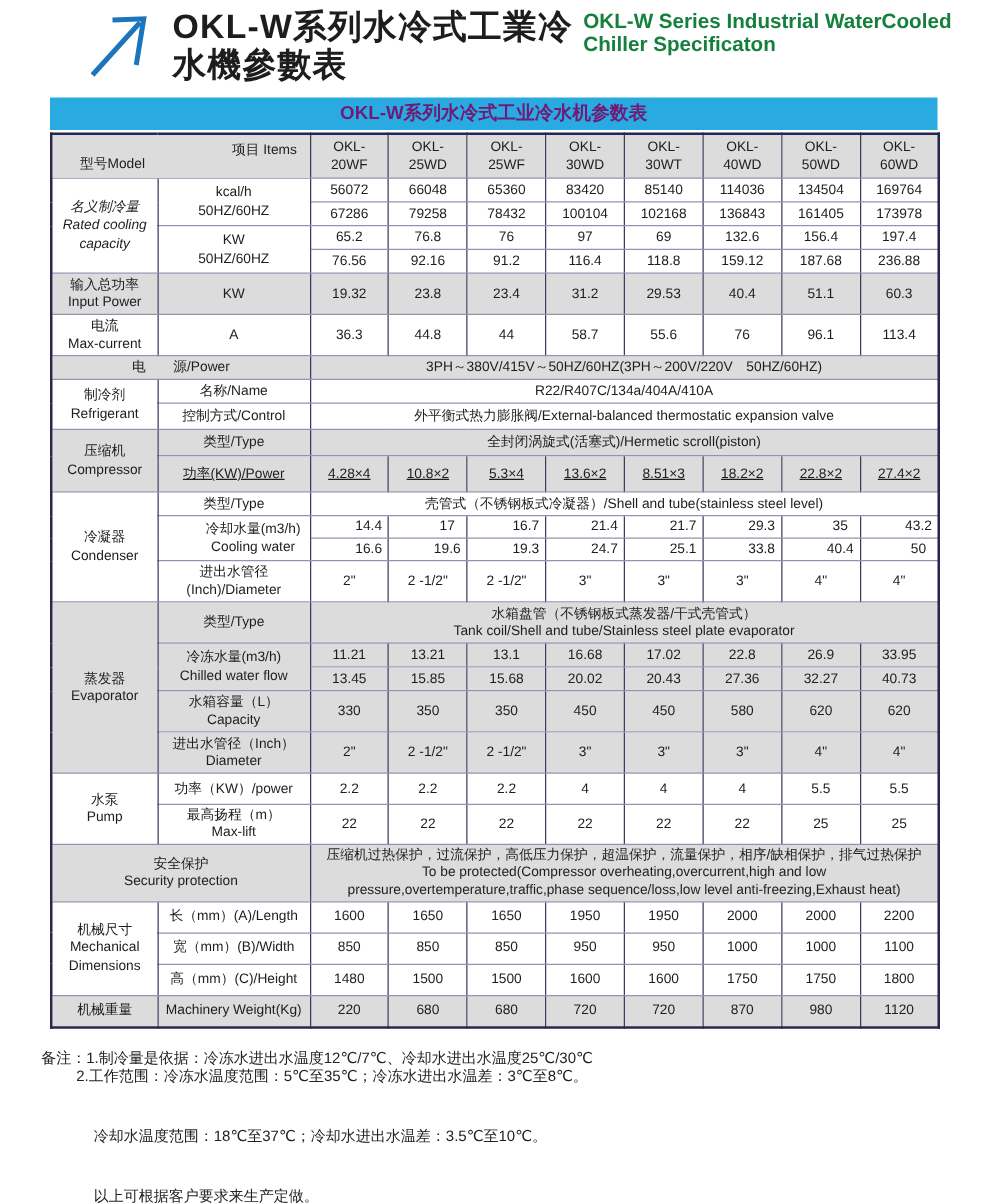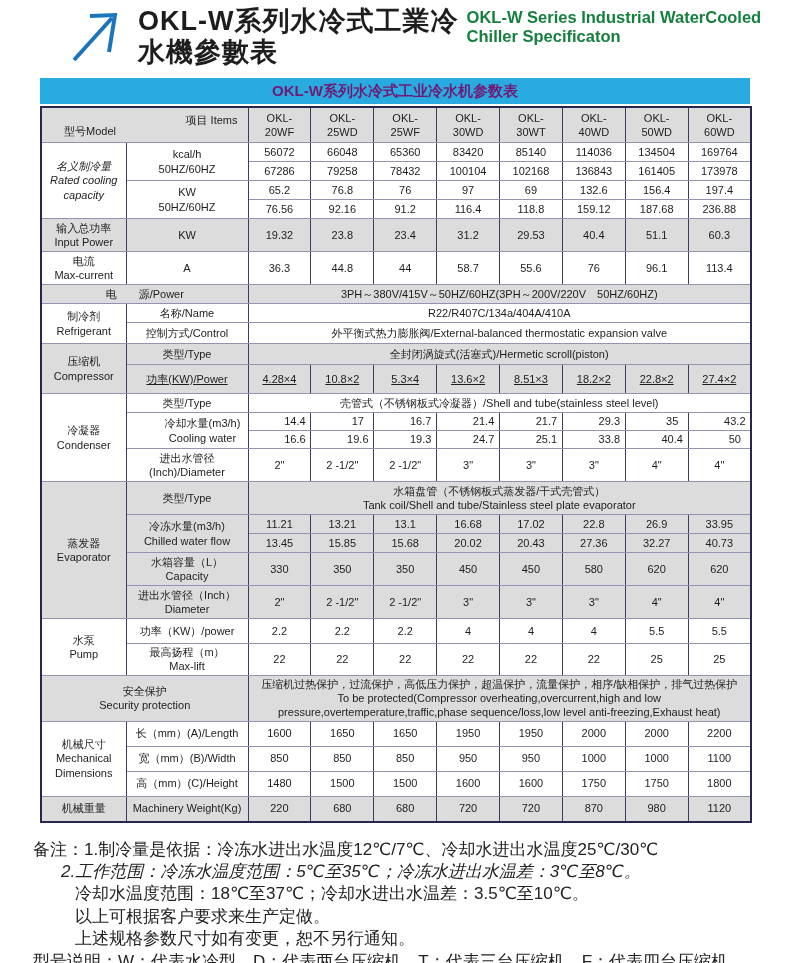--- a/index.html
+++ b/index.html
@@ -43,23 +43,23 @@
     background:
       linear-gradient(to bottom right,
         rgba(0,0,0,0) calc(50% - 1px),
         #5a5a8a calc(50% - 1px), #5a5a8a 50%,
         rgba(0,0,0,0) 50%), #dcdcdc;
   }
   td.corner .c-bl{position:absolute;left:22px;bottom:4px;font-size:11px;}
   td.corner .c-tr{position:absolute;right:10px;top:5px;font-size:11px;}
   
   .notes{margin:16px 0 0 33px;width:740px;}
-  .note-line{font-size:17px;line-height:1.32;color:#222;}
-  .notes-zh .note-line:nth-child(2){padding-left:28px;font-style:italic;}
-  .notes-zh .note-line:nth-child(n+3):nth-child(-n+5){padding-left:42px;}
+  .note-line{font-size:12px;line-height:1.32;color:#222;}
+  .notes-zh .note-line:nth-child(2){padding-left:28px;}
+  .notes-zh .note-line:nth-child(n+3):nth-child(-n+5){padding-left:42px;margin-top:32px;}
   .notes-en{margin-top:6px;}
   .notes-en .note-line{font-size:12.8px;line-height:1.38;}
   .notes-en .note-line:nth-child(5),
   .notes-en .note-line:nth-child(6){padding-left:8px;}
 </style>
 </head>
 <body>
 
 <div class="doc-header">
   <svg class="logo" viewBox="0 0 54 58">

